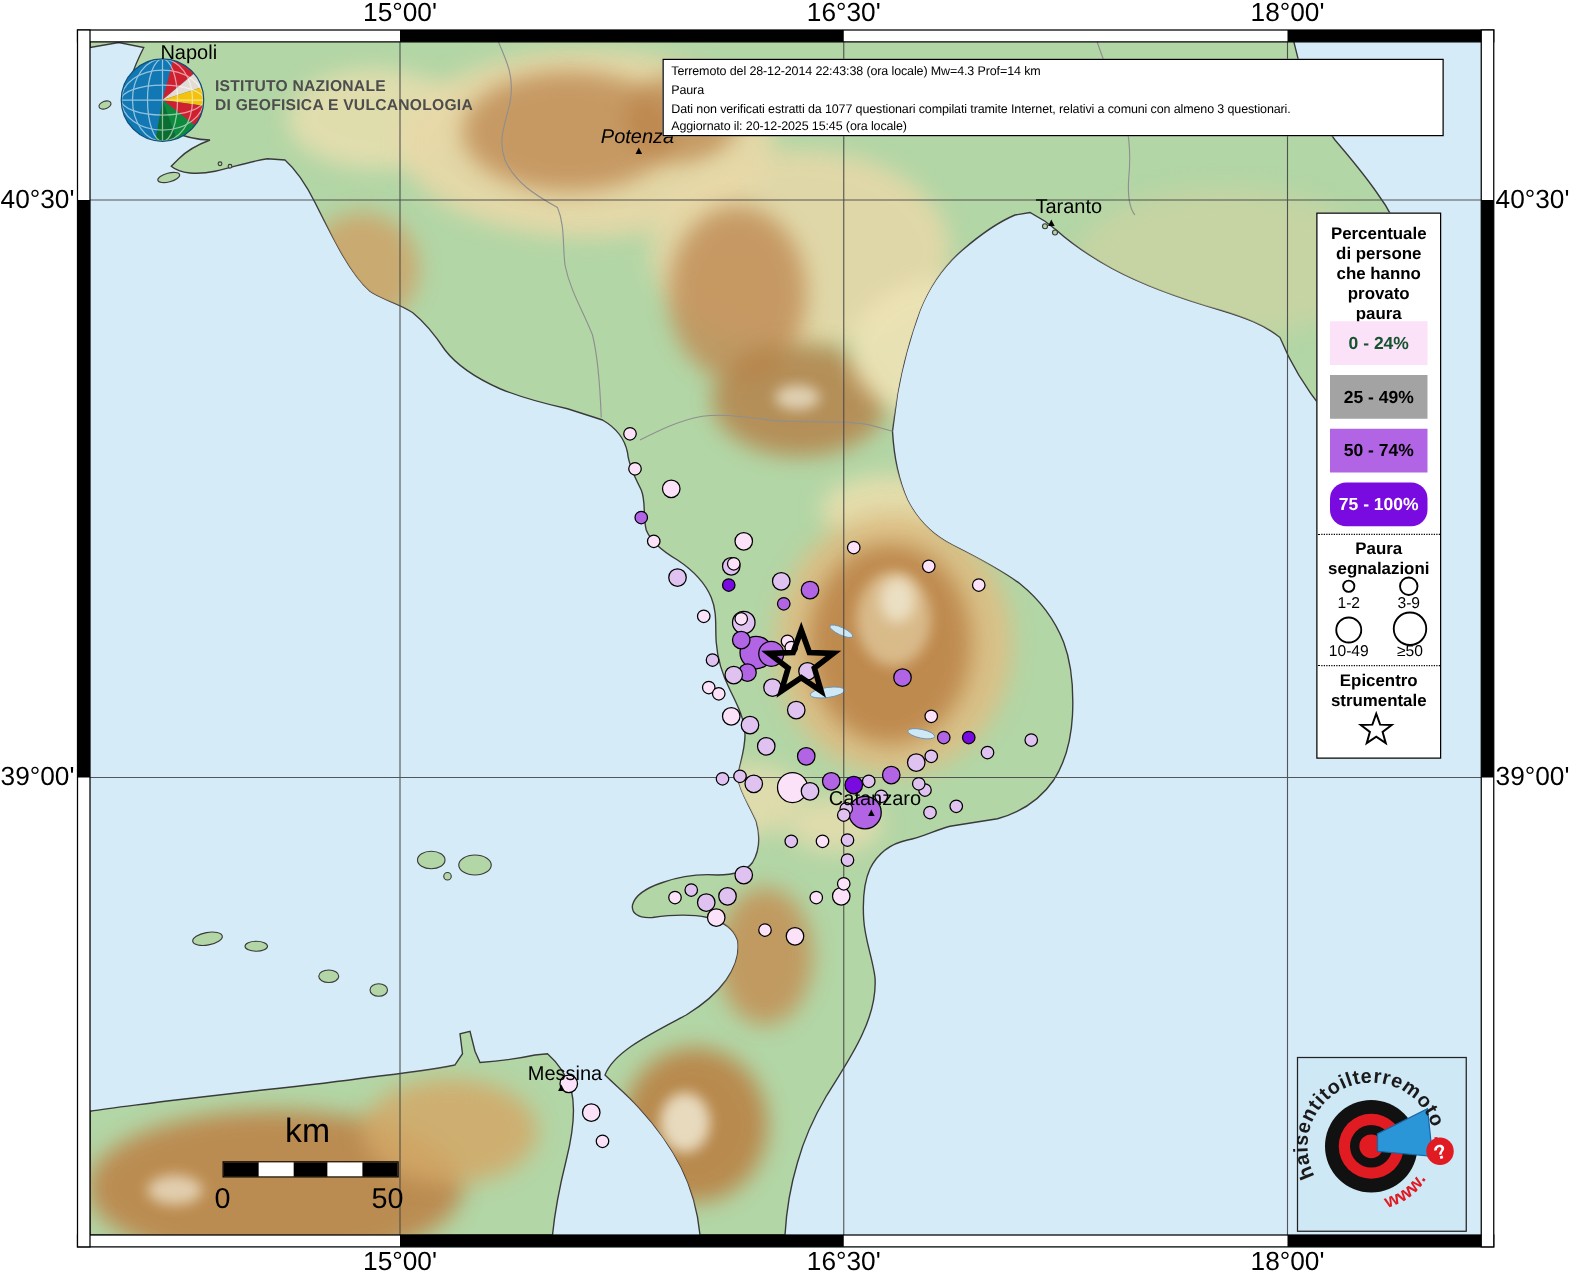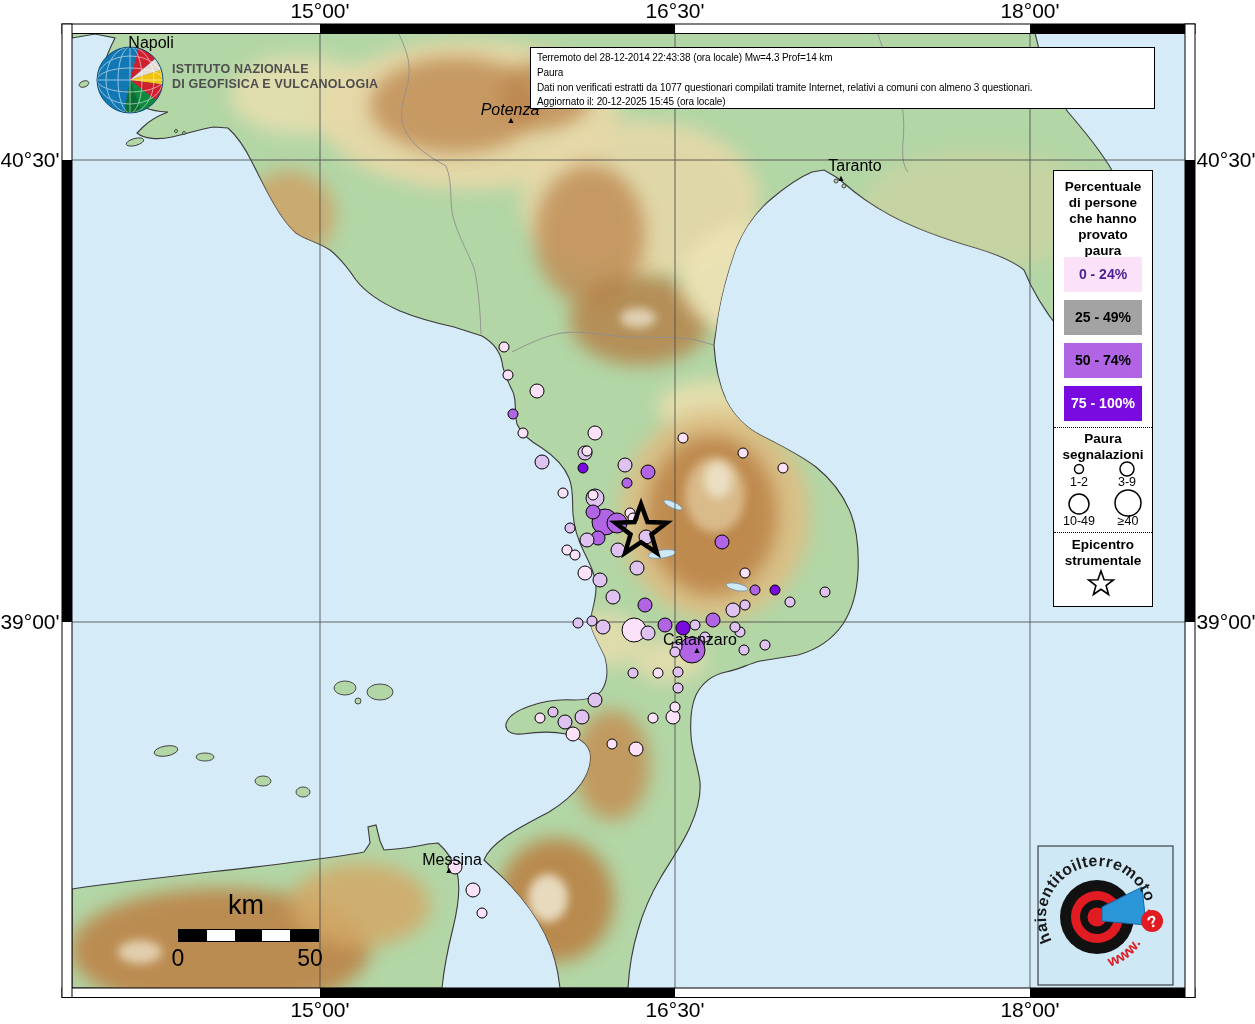--- a/index.html
+++ b/index.html
@@ -289,40 +289,40 @@
     <div>Aggiornato il: 20-12-2025 15:45 (ora locale)</div>
   </div>
 
   <div id="legend-box">
     <div class="leg-title" style="top:8px;">Percentuale</div>
     <div class="leg-title" style="top:24px;">di persone</div>
     <div class="leg-title" style="top:40px;">che hanno</div>
     <div class="leg-title" style="top:56px;">provato</div>
     <div class="leg-title" style="top:72px;">paura</div>
 
-    <div class="swatch" style="top: 86px; background: rgb(251, 226, 248); color: #4c1d95;">0 - 24%</div>
+    <div class="swatch" style="top: 86px; background: rgb(251, 226, 248); color: #14532d;">0 - 24%</div>
     <div class="swatch" style="top: 129px; background: #a3a3a3; color: rgb(0, 0, 0);">25 - 49%</div>
     <div class="swatch" style="top: 172px; background: rgb(177, 100, 228); color: rgb(0, 0, 0);">50 - 74%</div>
-    <div class="swatch" style="top: 215px; background: rgb(122, 11, 224); color: rgb(255, 255, 255);">75 - 100%</div>
+    <div class="swatch" style="top: 215px; background: rgb(122, 11, 224); color: rgb(255, 255, 255); border-radius: 13px;">75 - 100%</div>
 
     <div class="leg-sep" style="top:256px;"></div>
     <div class="leg-title" style="top:260px;">Paura</div>
     <div class="leg-title" style="top:276px;">segnalazioni</div>
 
     <svg width="100" height="437" style="position:absolute;left:0;top:0;pointer-events:none;">
       <circle cx="25" cy="298" fill="none" stroke="#000" stroke-width="1.5" r="4.5"></circle>
       <circle cx="73" cy="298" fill="none" stroke="#000" stroke-width="1.5" r="7"></circle>
       <circle cx="25" cy="333" fill="none" stroke="#000" stroke-width="1.5" r="10"></circle>
       <circle cx="74" cy="332" fill="none" stroke="#000" stroke-width="1.5" r="13"></circle>
       <polygon id="legend-star" transform="translate(47,413)" fill="none" stroke="#000" stroke-width="1.6" points="0.0,-13.0 3.1,-4.3 12.4,-4.0 5.1,1.6 7.6,10.5 0.0,5.3 -7.6,10.5 -5.1,1.6 -12.4,-4.0 -3.1,-4.3"></polygon>
     </svg>
     <div class="leg-count-label" style="left:25px;top:304px;">1-2</div>
     <div class="leg-count-label" style="left:73px;top:304px;">3-9</div>
     <div class="leg-count-label" style="left:25px;top:343px;">10-49</div>
-    <div class="leg-count-label" style="left:74px;top:343px;">≥40</div>
+    <div class="leg-count-label" style="left:74px;top:343px;">≥50</div>
 
     <div class="leg-sep" style="top:361px;"></div>
     <div class="leg-title" style="top:366px;">Epicentro</div>
     <div class="leg-title" style="top:382px;">strumentale</div>
   </div>
 
   <div id="scalebar-km">km</div>
   <div id="scalebar">
     <div style="background:#000;"></div>
       <div style="background:#fff;"></div>

